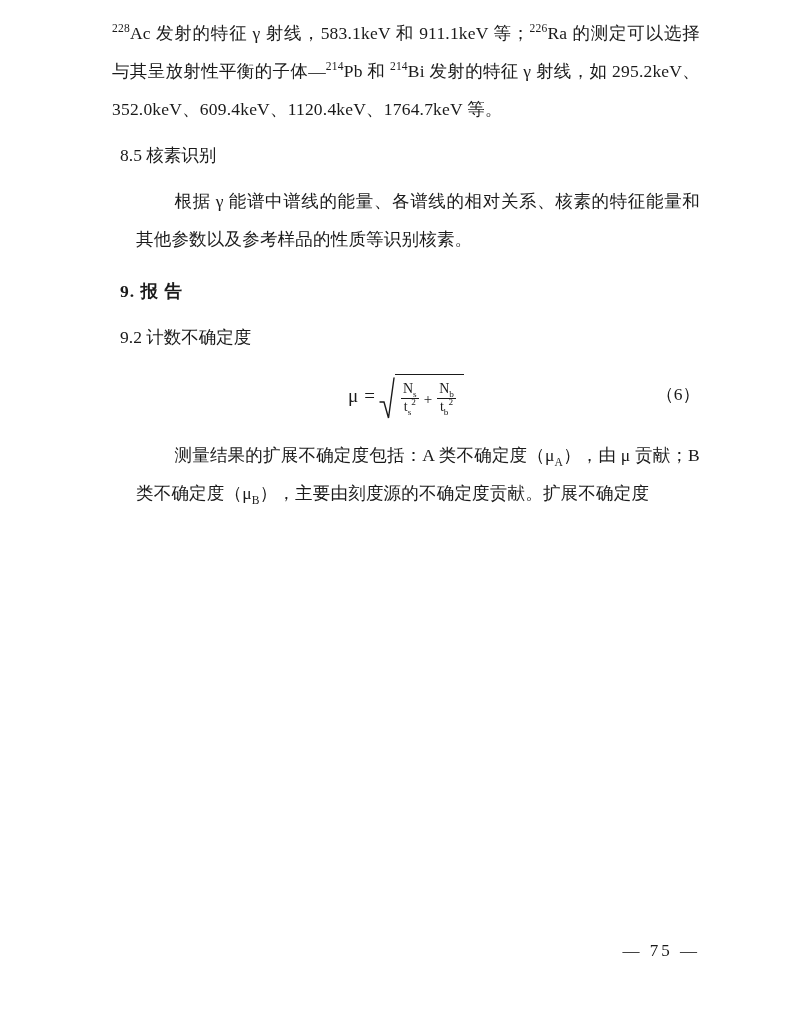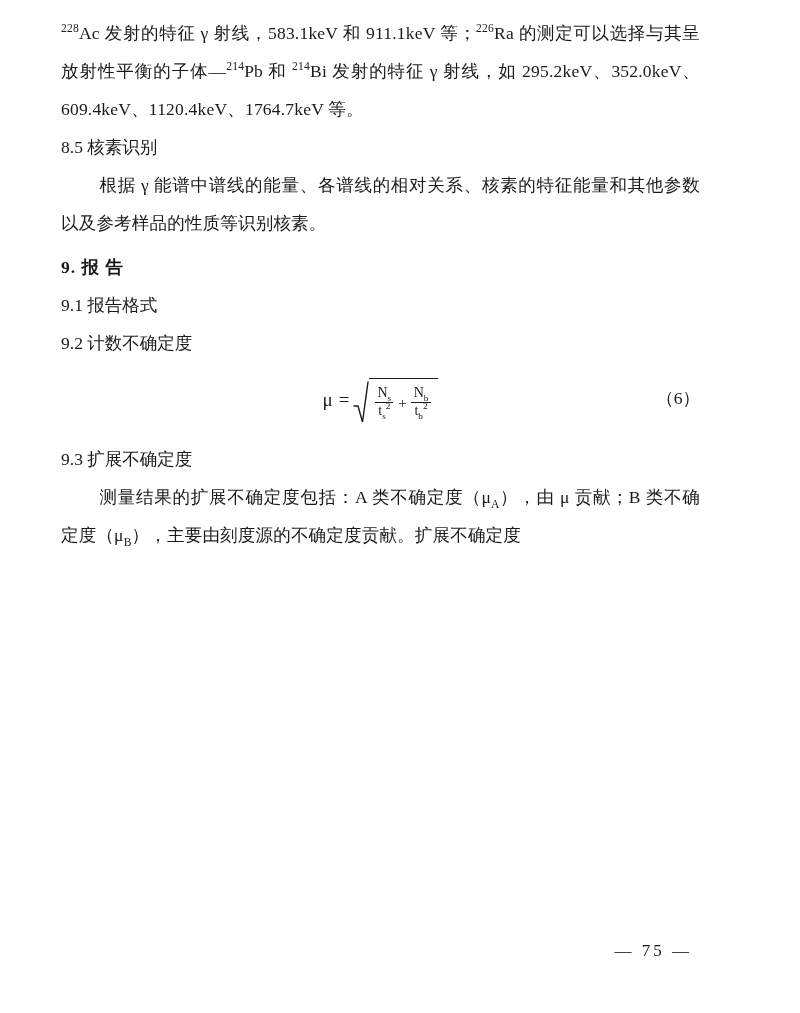--- a/index.html
+++ b/index.html
@@ -12,37 +12,38 @@
     height: 1013px;
     position: relative;
     font-family: "Liberation Serif", "DejaVu Serif", serif;
     color: #1a1a1a;
   }
   .page {
     position: relative;
     width: 800px;
     height: 1013px;
     box-sizing: border-box;
-    padding: 14px 100px 0 61px;
+    padding: 14px 100px 0 112px;
   }
   .para {
     font-size: 17.5px;
     line-height: 38px;
     text-align: justify;
     text-justify: inter-ideograph;
     margin: 0;
     letter-spacing: 0.2px;
   }
   .indent {
     text-indent: 2.2em;
+    margin-left: 24px;
   }
   .heading {
     font-size: 17.5px;
     line-height: 38px;
-    margin: 0;
+    margin: 8px;
   }
   .heading.bold {
     font-weight: bold;
     letter-spacing: 1px;
   }
   sup {
     font-size: 0.66em;
     vertical-align: super;
     line-height: 0;
   }
@@ -135,42 +136,41 @@
     margin: 0;
     padding-left: 2.6em;
   }
   .sub-item.extra {
     padding-left: 2.9em;
   }
 
   .footer {
     position: absolute;
     left: 100px;
-    right: 108px;
+    right: 100px;
     bottom: 52px;
     text-align: right;
     font-size: 17px;
     letter-spacing: 3px;
   }
 </style>
 </head>
 <body>
 
 <div class="page">
 
   <p class="para"><sup>228</sup><span>Ac 发射的特征 γ 射线，583.1keV 和 911.1keV 等；</span><sup>226</sup><span>Ra 的测定可</span><span>以选择与其呈放射性平衡的子体—</span><sup>214</sup><span>Pb 和 </span><sup>214</sup><span>Bi 发射的特征 γ 射线，</span><span>如 295.2keV、352.0keV、609.4keV、1120.4keV、1764.7keV 等。</span></p>
 
   <p class="heading">8.5  核素识别</p>
   <p class="para indent">根据 γ 能谱中谱线的能量、各谱线的相对关系、核素的特征能量和其他参数以及参考样品的性质等识别核素。</p>
 
   <div class="gap-sm"></div>
 
   <p class="heading bold">9.  报  告</p>
 
-  <p class="heading">9.1  报告格式</p>
 
   <p class="heading">9.2  计数不确定度</p>
 
   <div class="formula-row">
     <div class="formula-center">
       <span class="formula">
         <span class="mu-lhs">μ</span>
         <span class="eq">=</span>
         <span class="radical">
           <span class="radical-sign">
@@ -192,17 +192,16 @@
         </span>
       </span>
     </div>
     <span class="eq-number">（6）</span>
   </div>
 
 
 
   <div class="gap-sm"></div>
 
-  <p class="heading">9.3  扩展不确定度</p>
   <p class="para indent"><span>测量结果的扩展不确定度包括：A 类不确定度（μ</span><sub>A</sub><span>），由 μ 贡献；B 类不确定度（μ</span><sub>B</sub><span>），主要由刻度源的不确定度贡献。扩展不确定度</span></p>
 
   <div class="footer">—  75  —</div>
 </div>
 
 </body></html>

